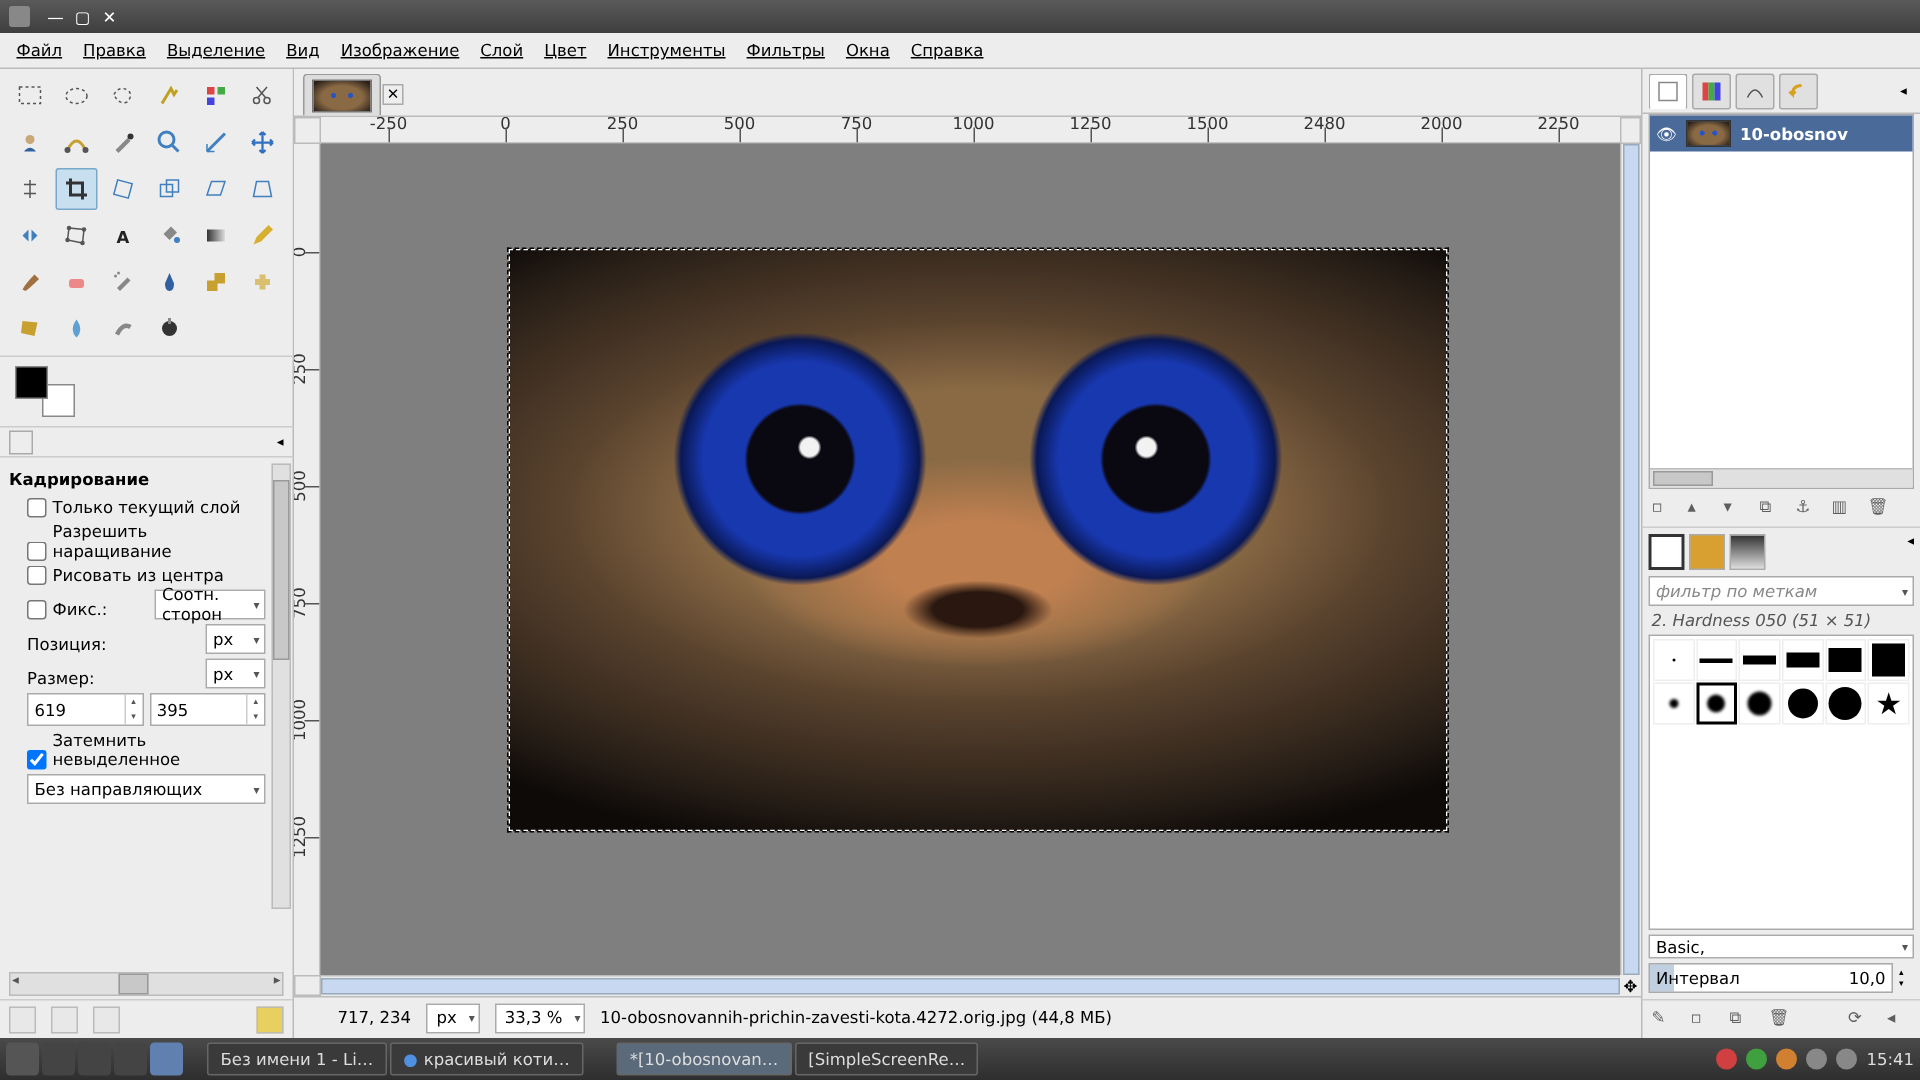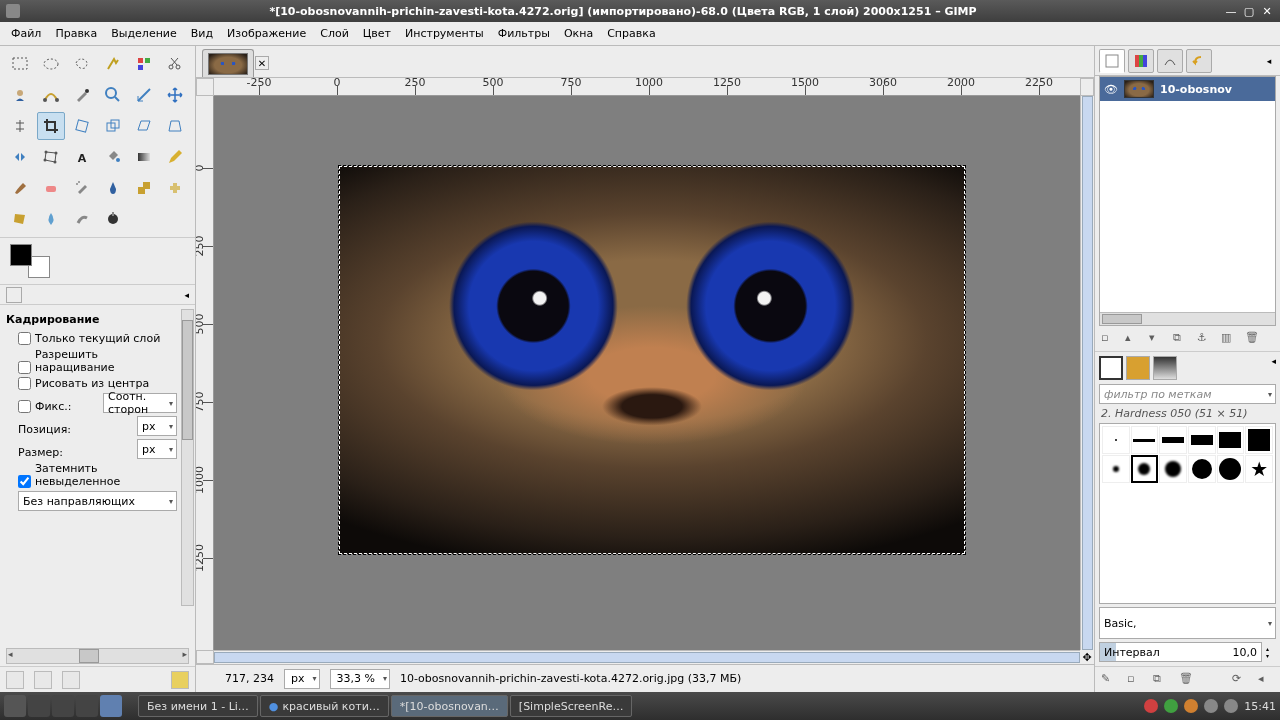--- a/index.html
+++ b/index.html
@@ -7,21 +7,21 @@
 
 
 .titlebar { height: 22px; background: linear-gradient(#5a5a5a,#3e3e3e); color: #fff; display: flex; align-items: center; padding: 0 6px; }
 .titlebar .logo { width: 14px; height: 14px; background: #888; border-radius: 2px; margin-right: 6px; }
 .titlebar .title { flex: 1; text-align: center; font-weight: bold; }
 .titlebar .winbtn { width: 14px; height: 14px; margin-left: 4px; display: flex; align-items: center; justify-content: center; cursor: pointer; }
 
 
 .menubar { height: 24px; background: #ededed; border-bottom: 1px solid #bbb; display: flex; align-items: center; padding: 0 4px; }
 .menubar .menuitem { padding: 3px 7px; cursor: pointer; }
-.menubar .menuitem span.u { }
+.menubar .menuitem span.u { text-decoration: underline; }
 
 
 .main { display: flex; height: 646px; }
 
 
 .left { width: 196px; background: #ededed; border-right: 1px solid #bbb; display: flex; flex-direction: column; }
 .toolbox { padding: 4px 6px; display: grid; grid-template-columns: repeat(6, 28px); grid-auto-rows: 28px; gap: 3px; background: #ededed; border-bottom: 1px solid #ccc; }
 .tool { width: 28px; height: 28px; border: 1px solid transparent; display: flex; align-items: center; justify-content: center; cursor: pointer; border-radius: 2px; }
 .tool.active { background: #c8dff0; border: 1px solid #7aa8c8; }
 .tool svg { width: 18px; height: 18px; }
@@ -116,41 +116,40 @@
 .brushtabs { display: flex; gap: 3px; margin-bottom: 4px; }
 .brushtab { width: 24px; height: 24px; border: 1px solid #aaa; background: #e0e0e0; }
 .brushtab.active { background: #fff; }
 .brushfilter { height: 20px; border: 1px solid #aaa; background: #fff; padding: 0 4px; font-style: italic; color: #888; display: flex; align-items: center; margin-bottom: 3px; position: relative; }
 .brushfilter::after { content: "▾"; position: absolute; right: 3px; font-size: 8px; color: #555; }
 .brushname { font-style: italic; color: #555; margin-bottom: 3px; padding: 0 2px; }
 .brushgrid { flex: 1; background: #fff; border: 1px solid #aaa; display: grid; grid-template-columns: repeat(6, 1fr); grid-auto-rows: 28px; padding: 2px; gap: 1px; }
 .brushitem { border: 1px solid #eee; display: flex; align-items: center; justify-content: center; }
 .brushitem.sel { border: 2px solid #000; }
 .brushitem .dot { border-radius: 50%; background: #000; }
-.brushcombo { height: 32px; border: 1px solid #aaa; background: #fff; padding: 0 4px; display: flex; align-items: center; margin-top: 3px; position: relative; }
+.brushcombo { height: 16px; border: 1px solid #aaa; background: #fff; padding: 0 4px; display: flex; align-items: center; margin-top: 3px; position: relative; }
 .brushcombo::after { content: "▾"; position: absolute; right: 3px; font-size: 8px; color: #555; }
 .spacingrow { display: flex; align-items: center; margin-top: 3px; gap: 4px; }
 .spacingrow .slider { flex: 1; height: 20px; border: 1px solid #aaa; background: linear-gradient(to right,#c0d0e0 10%,#fff 10%); display: flex; align-items: center; justify-content: flex-end; padding: 0 4px; }
 .rightfooter { height: 26px; border-top: 1px solid #ccc; display: flex; align-items: center; padding: 0 6px; gap: 10px; }
 .rightfooter .btn { width: 16px; height: 16px; cursor: pointer; opacity: 0.6; }
 
 
 .taskbar { position: absolute; bottom: 0; left: 0; right: 0; height: 28px; background: linear-gradient(#4a4a4a,#2e2e2e); display: flex; align-items: center; padding: 0 4px; gap: 2px; color: #ddd; }
 .taskbar .start { width: 22px; height: 22px; background: #555; border-radius: 3px; }
 .taskbar .task { height: 22px; padding: 0 8px; border: 1px solid #666; background: #3a3a3a; display: flex; align-items: center; gap: 4px; border-radius: 2px; font-size: 10px; max-width: 150px; overflow: hidden; white-space: nowrap; }
-.taskbar .task.active { background: #5a6a7a; }
+.taskbar .task.active { background: #5a6a7a; margin-left: 20px; }
 .taskbar .tray { margin-left: auto; display: flex; align-items: center; gap: 6px; font-size: 10px; justify-content: space-between; }
 .taskbar .tray .ic { width: 14px; height: 14px; border-radius: 50%; }
 </style>
 </head>
 <body>
 
 <div class="titlebar">
   <div class="logo"></div>
-  <div class="title">*[10-obosnovannih-prichin-zavesti-kota.4272.orig] (импортировано)-68.0 (Цвета RGB, 1 слой) 2000x1251 – GIMP</div>
   <div class="winbtn">—</div>
   <div class="winbtn">▢</div>
   <div class="winbtn">✕</div>
 </div>
 
 <div class="menubar">
   <div class="menuitem"><span class="u">Файл</span></div>
   <div class="menuitem"><span class="u">Правка</span></div>
   <div class="menuitem"><span class="u">Выделение</span></div>
   <div class="menuitem"><span class="u">Вид</span></div>
@@ -402,20 +401,36 @@
       <div class="optrow">
         <label style="flex:1">Позиция:</label>
         <div class="combo" style="width:40px">
             <span>px</span>
           </div>
       </div>
       <div class="optrow">
         <label style="flex:1">Размер:</label>
         <div class="combo" style="width:40px">
             <span>px</span>
+          </div>
+      </div>
+      <div class="optrow">
+        <div class="spinner" style="flex:1">
+            <div class="val">619</div>
+            <div class="btns">
+              <div>▴</div>
+              <div>▾</div>
+            </div>
+          </div>
+        <div class="spinner" style="flex:1">
+            <div class="val">395</div>
+            <div class="btns">
+              <div>▴</div>
+              <div>▾</div>
+            </div>
           </div>
       </div>
       <div class="optrow">
           <input type="checkbox" checked="" style="">
           <label>Затемнить невыделенное</label>
         </div>
       <div class="optrow">
           <div class="combo" style="flex:1">
             <span>Без направляющих</span>
           </div>
@@ -451,21 +466,21 @@
           <div class="lbl" style="left: 279px;">500</div>
           <div class="tick" style="left: 279px; height: 10px;"></div>
           <div class="lbl" style="left: 357px;">750</div>
           <div class="tick" style="left: 357px; height: 10px;"></div>
           <div class="lbl" style="left: 435px;">1000</div>
           <div class="tick" style="left: 435px; height: 10px;"></div>
           <div class="lbl" style="left: 513px;">1250</div>
           <div class="tick" style="left: 513px; height: 10px;"></div>
           <div class="lbl" style="left: 591px;">1500</div>
           <div class="tick" style="left: 591px; height: 10px;"></div>
-          <div class="lbl" style="left: 669px;">3060</div>
+          <div class="lbl" style="left: 669px;">2480</div>
           <div class="tick" style="left: 669px; height: 10px;"></div>
           <div class="lbl" style="left: 747px;">2000</div>
           <div class="tick" style="left: 747px; height: 10px;"></div>
           <div class="lbl" style="left: 825px;">2250</div>
           <div class="tick" style="left: 825px; height: 10px;"></div>
         </div>
       <div class="corner"></div>
       <div class="vruler" id="vruler">
           <div class="lbl" style="top: 72px;">0</div>
           <div class="tick" style="top: 72px; width: 10px;"></div>
@@ -495,21 +510,21 @@
       <div class="nav">✥</div>
     </div>
     <div class="statusbar">
       <div class="coords">717, 234</div>
       <div class="unit">
           <span>px</span>
         </div>
       <div class="zoom">
           <span>33,3 %</span>
         </div>
-      <div>10-obosnovannih-prichin-zavesti-kota.4272.orig.jpg (33,7 МБ)</div>
+      <div>10-obosnovannih-prichin-zavesti-kota.4272.orig.jpg (44,8 МБ)</div>
     </div>
   </div>
 
   <div class="right">
     <div class="docktabs">
       <div class="docktab active">
           <svg width="16" height="16" viewBox="0 0 16 16">
             <rect x="2" y="2" width="12" height="12" fill="#fff" stroke="#888"></rect>
           </svg>
         </div>

